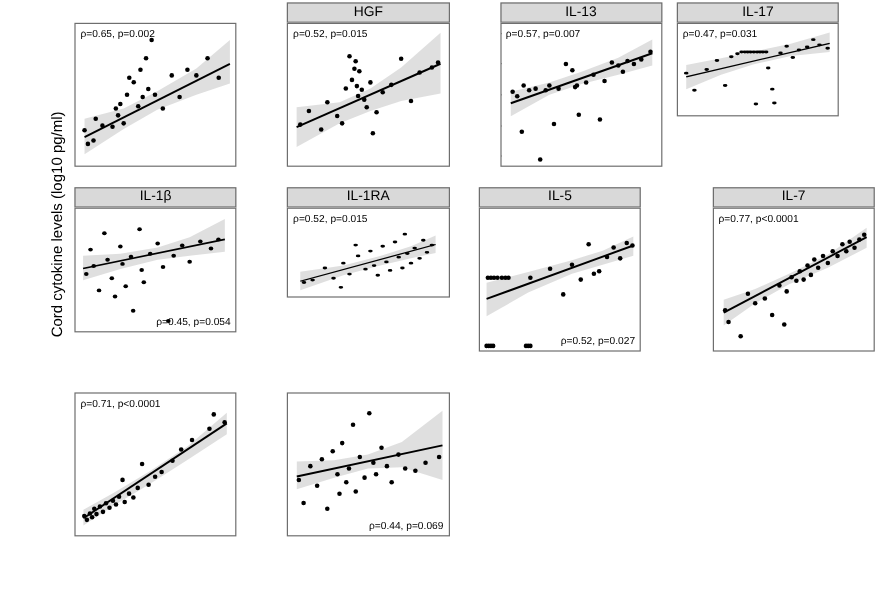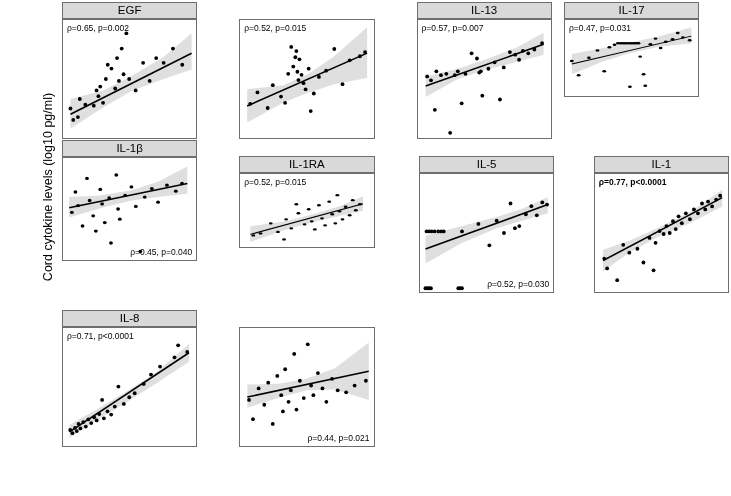--- a/index.html
+++ b/index.html
@@ -108,21 +108,20 @@
     white-space: nowrap;
   }
 </style>
 </head>
 <body>
 
 <div id="root">
   <div class="ylabel-global">Cord cytokine levels (log10 pg/ml)</div>
   <div class="grid" id="grid">
       <div class="panel" style="left: 0px; top: 0px; width: 177.25px; height: 154px;">
-        <div class="panel-strip">EGF</div>
         <div class="plot-area">
           <svg class="plot-svg" viewBox="0 0 133 118" preserveAspectRatio="none">
             <polygon points="7.4405594405594275,78.98387096774195 39.99300699300697,70.41935483870965 67.89510489510491,56.14516129032257 100.44755244755247,37.11290322580646 128.34965034965035,13.32258064516131 128.34965034965035,49.48387096774195 100.44755244755247,59.000000000000014 67.89510489510491,71.37096774193549 39.99300699300697,87.54838709677419 7.4405594405594275,108.48387096774192" fill="#d4d4d4" opacity="0.75"></polygon>
             <line x1="7.4405594405594275" y1="94.20967741935483" x2="128.34965034965035" y2="33.30645161290323" stroke="#000" stroke-width="1.6"></line>
             <circle cx="7.4405594405594275" cy="88.5" r="1.9" fill="#000"></circle>
             <circle cx="10.230769230769223" cy="99.91935483870967" r="1.9" fill="#000"></circle>
             <circle cx="14.881118881118878" cy="97.06451612903226" r="1.9" fill="#000"></circle>
             <circle cx="16.74125874125874" cy="78.98387096774195" r="1.9" fill="#000"></circle>
             <circle cx="22.321678321678327" cy="84.69354838709678" r="1.9" fill="#000"></circle>
             <circle cx="30.692307692307683" cy="85.64516129032256" r="1.9" fill="#000"></circle>
@@ -153,20 +152,21 @@
           <div class="ytickmark" style="top: 63.7581px;"></div>
           <div class="ytickmark" style="top: 39.9677px;"></div>
           <div class="ytickmark" style="top: 16.1774px;"></div>
           <div class="xtickmark" style="left: 35.3427px;"></div>
           <div class="xtickmark" style="left: 81.8462px;"></div>
           <div class="xtickmark" style="left: 128.35px;"></div>
           <div class="annot" style="left: 4px; top: 3px;">ρ=0.65, p=0.002</div>
         </div>
       </div>
       <div class="panel" style="left: 177.25px; top: 0px; width: 177.25px; height: 154px;">
+        <div class="panel-strip">HGF</div>
         <div class="plot-area">
           <svg class="plot-svg" viewBox="0 0 133 118" preserveAspectRatio="none">
             <polygon points="7.1615384615384885,69.35087719298247 42.9692307692308,65.21052631578948 68.54615384615387,53.824561403508795 94.12307692307694,36.22807017543856 126.86153846153842,7.245614035087698 126.86153846153842,57.964912280701725 94.12307692307694,64.1754385964912 68.54615384615387,72.45614035087719 42.9692307692308,82.80701754385964 7.1615384615384885,102.47368421052632" fill="#d4d4d4" opacity="0.75"></polygon>
             <line x1="7.1615384615384885" y1="85.91228070175437" x2="126.86153846153842" y2="33.12280701754386" stroke="#000" stroke-width="1.6"></line>
             <circle cx="10.230769230769237" cy="83.84210526315789" r="1.9" fill="#000"></circle>
             <circle cx="17.392307692307728" cy="72.45614035087719" r="1.9" fill="#000"></circle>
             <circle cx="27.623076923076923" cy="87.98245614035086" r="1.9" fill="#000"></circle>
             <circle cx="32.738461538461564" cy="65.21052631578948" r="1.9" fill="#000"></circle>
             <circle cx="40.92307692307695" cy="76.59649122807016" r="1.9" fill="#000"></circle>
             <circle cx="45.01538461538465" cy="82.80701754385964" r="1.9" fill="#000"></circle>
@@ -285,21 +285,21 @@
           </svg>
           <div class="ytickmark" style="top: 81.8776px;"></div>
           <div class="ytickmark" style="top: 33.7143px;"></div>
           <div class="xtickmark" style="left: 8.52564px;"></div>
           <div class="xtickmark" style="left: 42.6282px;"></div>
           <div class="xtickmark" style="left: 76.7308px;"></div>
           <div class="xtickmark" style="left: 110.833px;"></div>
           <div class="annot" style="left: 4px; top: 3px;">ρ=0.47, p=0.031</div>
         </div>
       </div>
-      <div class="panel" style="left: 0px; top: 138px; width: 177.25px; height: 138px;">
+      <div class="panel" style="left: 0px; top: 154px; width: 177.25px; height: 138px;">
         <div class="panel-strip">IL-1β</div>
         <div class="plot-area">
           <svg class="plot-svg" viewBox="0 0 133 118" preserveAspectRatio="none">
             <polygon points="6.206666666666667,45.233333333333334 37.239999999999995,43.26666666666665 68.27333333333333,37.366666666666646 94.87333333333333,27.533333333333346 124.13333333333335,9.833333333333329 124.13333333333335,41.3 94.87333333333333,45.233333333333334 68.27333333333333,49.16666666666666 37.239999999999995,58.01666666666667 6.206666666666667,68.83333333333333" fill="#d4d4d4" opacity="0.75"></polygon>
             <line x1="6.206666666666667" y1="57.52499999999999" x2="124.13333333333335" y2="29.499999999999986" stroke="#000" stroke-width="1.6"></line>
             <circle cx="8.86666666666667" cy="62.93333333333332" r="1.9" fill="#000"></circle>
             <circle cx="12.413333333333334" cy="39.33333333333333" r="1.9" fill="#000"></circle>
             <circle cx="15.073333333333332" cy="55.06666666666667" r="1.9" fill="#000"></circle>
             <circle cx="19.50666666666667" cy="78.66666666666666" r="1.9" fill="#000"></circle>
             <circle cx="23.94" cy="23.599999999999994" r="1.9" fill="#000"></circle>
@@ -326,21 +326,21 @@
             <circle cx="118.81333333333335" cy="29.499999999999986" r="1.9" fill="#000"></circle>
           </svg>
           <div class="ytickmark" style="top: 110.133px;"></div>
           <div class="ytickmark" style="top: 80.6333px;"></div>
           <div class="ytickmark" style="top: 51.1333px;"></div>
           <div class="ytickmark" style="top: 21.6333px;"></div>
           <div class="xtickmark" style="left: 19.5067px;"></div>
           <div class="xtickmark" style="left: 54.9733px;"></div>
           <div class="xtickmark" style="left: 90.44px;"></div>
           <div class="xtickmark" style="left: 125.907px;"></div>
-          <div class="annot" style="right: 4px; bottom: 3px;">ρ=0.45, p=0.040</div>
+          <div class="annot" style="right: 4px; bottom: 3px;">ρ=0.45, p=0.054</div>
         </div>
       </div>
       <div class="panel" style="left: 177.25px; top: 154px; width: 177.25px; height: 109px;">
         <div class="panel-strip">IL-1RA</div>
         <div class="plot-area">
           <svg class="plot-svg" viewBox="0 0 133 118" preserveAspectRatio="none">
             <polygon points="10.230769230769237,84.63448275862069 46.03846153846155,76.49655172413793 76.73076923076921,63.47586206896553 102.30769230769228,50.45517241379309 122.76923076923076,35.80689655172414 122.76923076923076,59.40689655172413 102.30769230769228,66.73103448275864 76.73076923076921,76.49655172413793 46.03846153846155,89.51724137931035 10.230769230769237,109.86206896551724" fill="#d4d4d4" opacity="0.75"></polygon>
             <line x1="10.230769230769237" y1="97.65517241379311" x2="122.76923076923076" y2="48.01379310344829" stroke="#000" stroke-width="1.6"></line>
             <circle cx="13.300000000000033" cy="99.28275862068966" r="1.9" fill="#000"></circle>
             <circle cx="20.461538461538474" cy="96.02758620689656" r="1.9" fill="#000"></circle>
@@ -371,21 +371,21 @@
             <circle cx="43.9923076923077" cy="105.79310344827587" r="1.9" fill="#000"></circle>
           </svg>
           <div class="ytickmark" style="top: 89.5172px;"></div>
           <div class="ytickmark" style="top: 48.8276px;"></div>
           <div class="ytickmark" style="top: 8.13793px;"></div>
           <div class="xtickmark" style="left: 46.0385px;"></div>
           <div class="xtickmark" style="left: 97.1923px;"></div>
           <div class="annot" style="left: 4px; top: 3px;">ρ=0.52, p=0.015</div>
         </div>
       </div>
-      <div class="panel" style="left: 357px; top: 154px; width: 177.25px; height: 154px; padding-left: 44px;">
+      <div class="panel" style="left: 337px; top: 154px; width: 177.25px; height: 154px; padding-left: 44px;">
         <div class="panel-strip">IL-5</div>
         <div class="plot-area">
           <svg class="plot-svg" viewBox="0 0 133 118" preserveAspectRatio="none">
             <polygon points="5.465753424657539,61.68181818181819 40.082191780821915,52.56363636363636 76.52054794520548,42.90909090909091 102.02739726027396,34.863636363636374 127.53424657534246,23.063636363636377 127.53424657534246,39.154545454545456 102.02739726027396,46.66363636363637 76.52054794520548,54.17272727272727 40.082191780821915,69.72727272727272 5.465753424657539,89.57272727272728" fill="#d4d4d4" opacity="0.75"></polygon>
             <line x1="5.465753424657539" y1="75.0909090909091" x2="127.53424657534246" y2="30.572727272727278" stroke="#000" stroke-width="1.6"></line>
             <circle cx="5.465753424657539" cy="114.24545454545455" r="1.9" fill="#000"></circle>
             <circle cx="7.287671232876718" cy="114.24545454545455" r="1.9" fill="#000"></circle>
             <circle cx="9.109589041095889" cy="114.24545454545455" r="1.9" fill="#000"></circle>
             <circle cx="10.93150684931507" cy="114.24545454545455" r="1.9" fill="#000"></circle>
             <circle cx="6.558904109589046" cy="57.39090909090909" r="1.9" fill="#000"></circle>
@@ -413,25 +413,25 @@
             <circle cx="126.80547945205477" cy="30.572727272727278" r="1.9" fill="#000"></circle>
           </svg>
           <div class="ytickmark" style="top: 99.2273px;"></div>
           <div class="ytickmark" style="top: 72.4091px;"></div>
           <div class="ytickmark" style="top: 45.5909px;"></div>
           <div class="ytickmark" style="top: 18.7727px;"></div>
           <div class="xtickmark" style="left: 3.64384px;"></div>
           <div class="xtickmark" style="left: 40.0822px;"></div>
           <div class="xtickmark" style="left: 76.5205px;"></div>
           <div class="xtickmark" style="left: 112.959px;"></div>
-          <div class="annot" style="right: 4px; bottom: 3px;">ρ=0.52, p=0.030</div>
+          <div class="annot" style="right: 4px; bottom: 3px;">ρ=0.52, p=0.027</div>
         </div>
       </div>
       <div class="panel" style="left: 531.75px; top: 154px; width: 177.25px; height: 154px;">
-        <div class="panel-strip">IL-1</div>
+        <div class="panel-strip">IL-7</div>
         <div class="plot-area">
           <svg class="plot-svg" viewBox="0 0 133 118" preserveAspectRatio="none">
             <polygon points="8.060606060606059,75.71666666666667 34.25757575757576,66.86666666666667 62.46969696969697,54.083333333333336 94.7121212121212,38.349999999999994 126.95454545454545,15.733333333333334 126.95454545454545,32.44999999999999 94.7121212121212,49.16666666666666 62.46969696969697,62.93333333333332 34.25757575757576,78.66666666666667 8.060606060606059,97.35" fill="#d4d4d4" opacity="0.75"></polygon>
             <line x1="8.060606060606059" y1="86.53333333333333" x2="126.95454545454545" y2="23.599999999999994" stroke="#000" stroke-width="1.6"></line>
             <circle cx="9.269696969696964" cy="84.56666666666666" r="1.9" fill="#000"></circle>
             <circle cx="12.09090909090909" cy="94.4" r="1.9" fill="#000"></circle>
             <circle cx="22.166666666666664" cy="106.2" r="1.9" fill="#000"></circle>
             <circle cx="28.212121212121215" cy="70.8" r="1.9" fill="#000"></circle>
             <circle cx="34.25757575757576" cy="78.66666666666667" r="1.9" fill="#000"></circle>
             <circle cx="42.31818181818181" cy="74.73333333333332" r="1.9" fill="#000"></circle>
@@ -460,25 +460,24 @@
           </svg>
           <div class="ytickmark" style="top: 111.117px;"></div>
           <div class="ytickmark" style="top: 86.5333px;"></div>
           <div class="ytickmark" style="top: 61.95px;"></div>
           <div class="ytickmark" style="top: 37.3667px;"></div>
           <div class="ytickmark" style="top: 12.7833px;"></div>
           <div class="xtickmark" style="left: 6.04545px;"></div>
           <div class="xtickmark" style="left: 46.3485px;"></div>
           <div class="xtickmark" style="left: 86.6515px;"></div>
           <div class="xtickmark" style="left: 126.955px;"></div>
-          <div class="annot" style="left: 4px; top: 3px; font-weight: bold;">ρ=0.77, p&lt;0.0001</div>
+          <div class="annot" style="left: 4px; top: 3px;">ρ=0.77, p&lt;0.0001</div>
         </div>
       </div>
       <div class="panel" style="left: 0px; top: 308px; width: 177.25px; height: 154px;">
-        <div class="panel-strip">IL-8</div>
         <div class="plot-area">
           <svg class="plot-svg" viewBox="0 0 133 118" preserveAspectRatio="none">
             <polygon points="6.505434782608698,96.69074492099323 31.804347826086957,82.57336343115124 60.71739130434782,65.25959367945823 93.24456521739133,43.950338600451474 125.77173913043478,15.981941309255077 125.77173913043478,33.82844243792326 93.24456521739133,55.137697516930025 60.71739130434782,75.91422121896161 31.804347826086957,93.22799097065463 6.505434782608698,110.00902934537245" fill="#d4d4d4" opacity="0.75"></polygon>
             <line x1="6.505434782608698" y1="103.88261851015801" x2="125.77173913043478" y2="24.77200902934537" stroke="#000" stroke-width="1.6"></line>
             <circle cx="7.228260869565216" cy="102.01805869074492" r="1.9" fill="#000"></circle>
             <circle cx="9.396739130434783" cy="105.21444695259594" r="1.9" fill="#000"></circle>
             <circle cx="11.926630434782608" cy="99.88713318284424" r="1.9" fill="#000"></circle>
             <circle cx="13.733695652173916" cy="103.08352144469526" r="1.9" fill="#000"></circle>
             <circle cx="15.54076086956522" cy="95.89164785553046" r="1.9" fill="#000"></circle>
             <circle cx="17.347826086956523" cy="100.41986455981942" r="1.9" fill="#000"></circle>
@@ -551,17 +550,17 @@
             <circle cx="42.83050847457627" cy="83.46341463414632" r="1.9" fill="#000"></circle>
           </svg>
           <div class="ytickmark" style="top: 100.732px;"></div>
           <div class="ytickmark" style="top: 62.3577px;"></div>
           <div class="ytickmark" style="top: 23.9837px;"></div>
           <div class="xtickmark" style="left: 15.7797px;"></div>
           <div class="xtickmark" style="left: 43.9576px;"></div>
           <div class="xtickmark" style="left: 72.1356px;"></div>
           <div class="xtickmark" style="left: 100.314px;"></div>
           <div class="xtickmark" style="left: 128.492px;"></div>
-          <div class="annot" style="right: 4px; bottom: 3px;">ρ=0.44, p=0.021</div>
+          <div class="annot" style="right: 4px; bottom: 3px;">ρ=0.44, p=0.069</div>
         </div>
       </div>
     </div>
 </div>
 
 </body></html>

